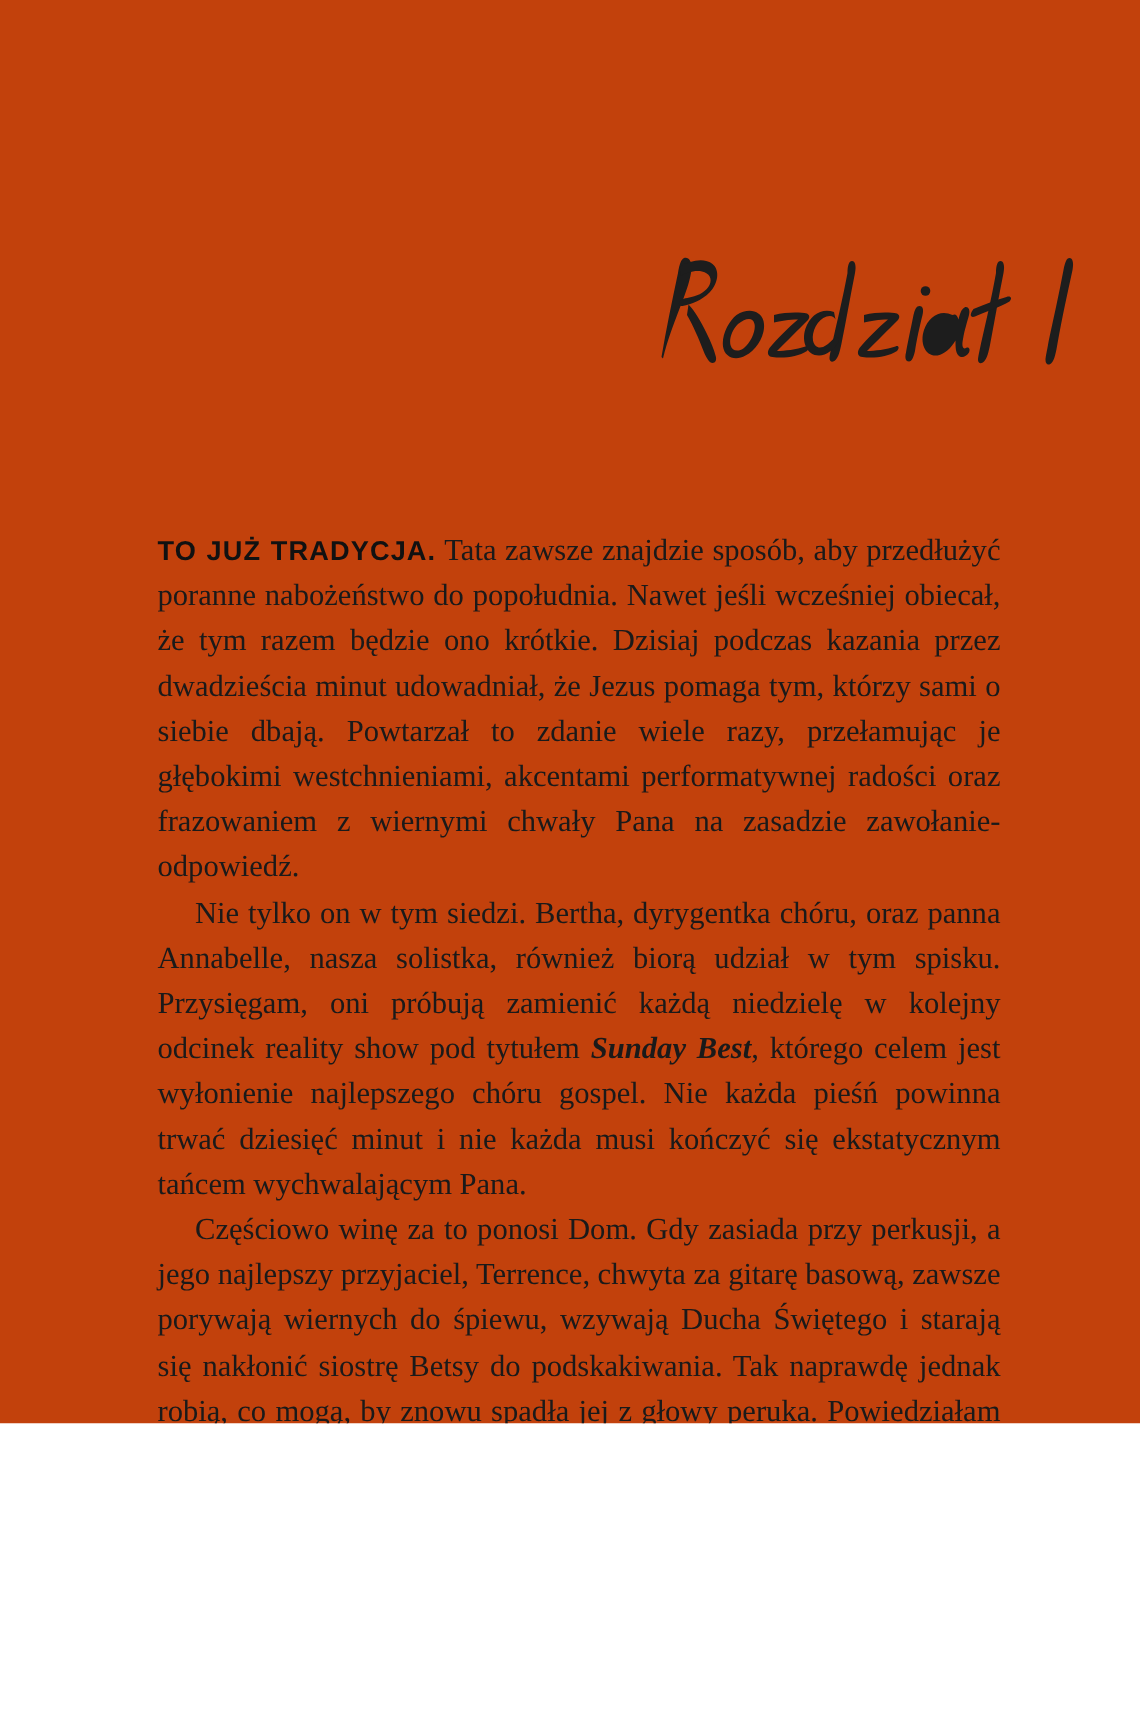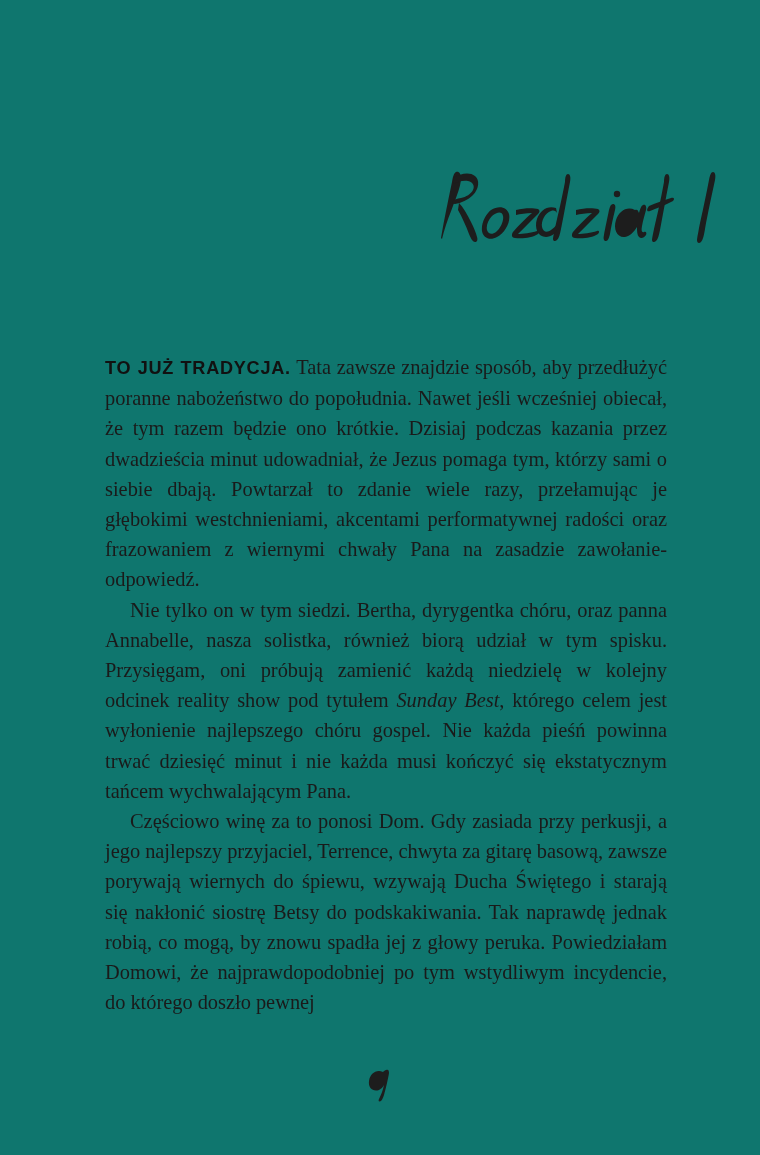--- a/index.html
+++ b/index.html
@@ -5,22 +5,22 @@
 <style>
   html, body {
     margin: 0;
     padding: 0;
     background: #ffffff;
   }
 
   .page {
     position: relative;
     width: 760px;
-    height: 1155px;
-    background: #0f766e;
+    height: 949px;
+    background: #c2410c;
     overflow: hidden;
     box-sizing: border-box;
   }
 
   
   .chapter-heading {
     position: absolute;
     top: 152px;
     left: 0;
     width: 760px;
@@ -64,20 +64,21 @@
   .lead-in {
     font-family: "Liberation Sans", "DejaVu Sans", sans-serif;
     font-weight: bold;
     font-size: 18.1px;
     letter-spacing: 0.75px;
     color: #111111;
   }
 
   .work-title {
     font-style: italic;
+    font-weight: bold;
   }
 
   
   .folio {
     position: absolute;
     left: 0;
     top: 1066px;
     width: 760px;
     display: flex;
     justify-content: center;

